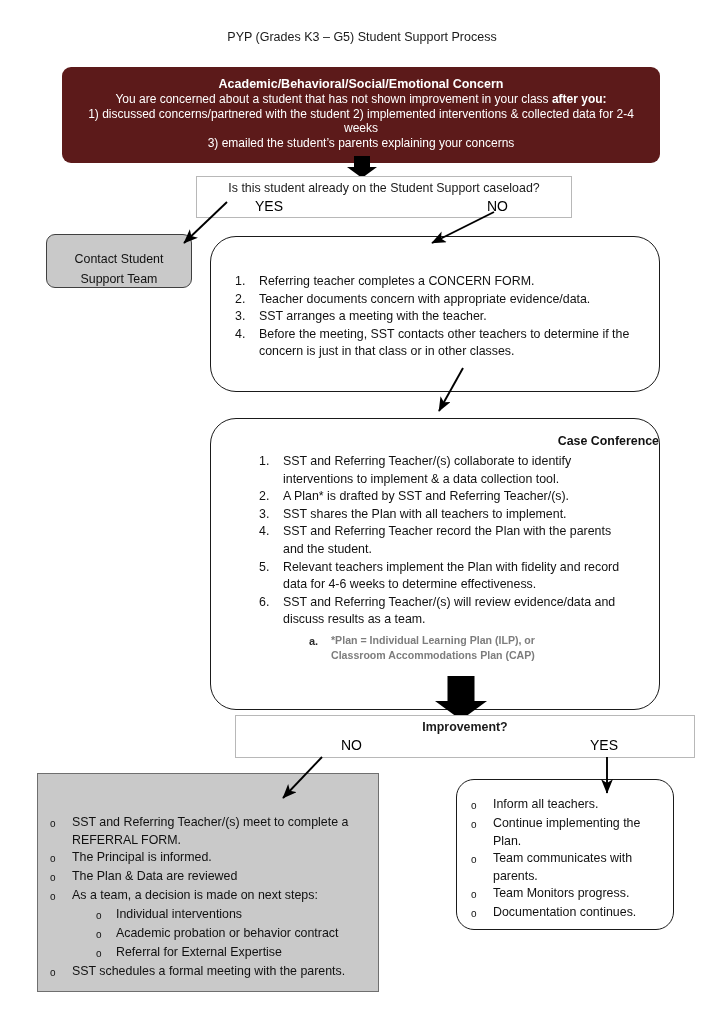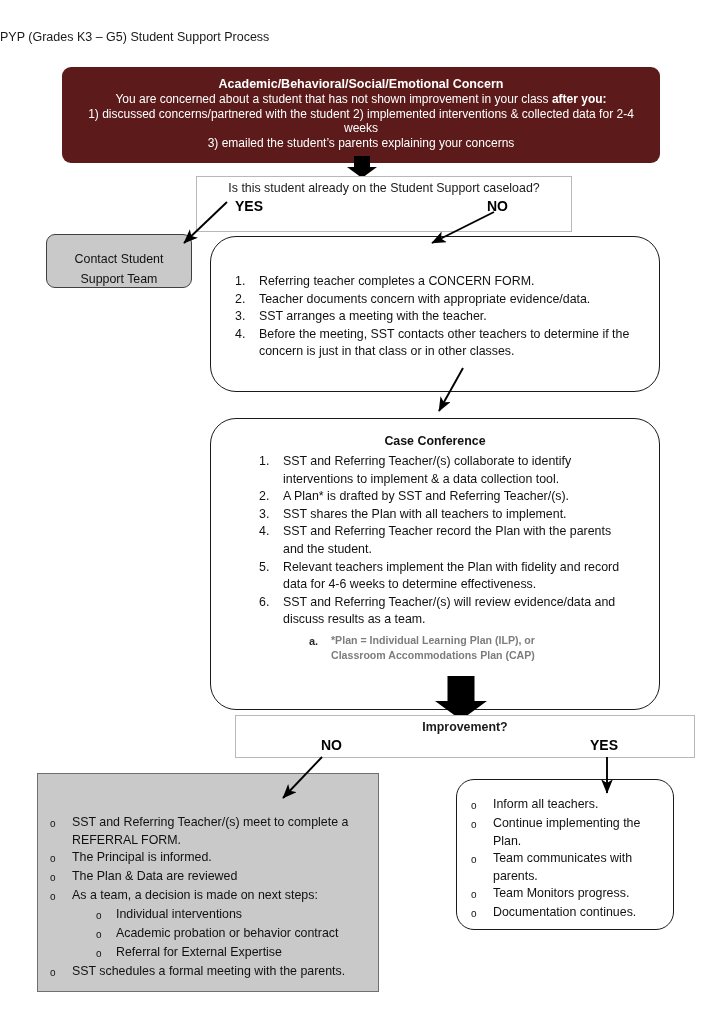--- a/index.html
+++ b/index.html
@@ -18,21 +18,21 @@
     overflow: hidden;
     background: #ffffff;
   }
 
   
   .page-title {
     position: absolute;
     left: 0;
     top: 30px;
     width: 724px;
-    text-align: left;
+    text-align: center;
     font-size: 12.5px;
     color: #1a1a1a;
   }
 
   
   .concern-box {
     position: absolute;
     left: 62px;
     top: 67px;
     width: 598px;
@@ -94,22 +94,23 @@
     position: absolute;
     width: 100%;
     text-align: center;
     font-size: 12.4px;
     color: #1a1a1a;
   }
   .decision-q.bold { font-weight: bold; }
   .branch-label {
     position: absolute;
     font-size: 14px;
-    font-weight: bold;
+    font-weight: normal;
     color: #000000;
+    margin-left: 20px;
   }
 
   
   .round-box {
     position: absolute;
     border: 1.6px solid #1a1a1a;
     border-radius: 26px;
     background: #ffffff;
     box-sizing: border-box;
   }
@@ -203,21 +204,21 @@
     <div class="concern-line">1) discussed concerns/partnered with the student    2) implemented interventions &amp; collected data for 2-4 weeks</div>
     <div class="concern-line">3) emailed the student’s parents explaining your concerns</div>
     <div class="concern-note">(if you need help with intervention ideas, please examine the Intervention Manual in SST outer office)</div>
   </div>
 
   <div class="block-arrow" style="left:346px; top:156px; width:32px; height:22px;">
     <div class="shaft" style="width:16px; height:12px;"></div>
     <div class="head" style="top:11px; border-left-width:15px; border-right-width:15px; border-top-width:11px;"></div>
   </div>
 
-  <div class="decision-bar" style="left:196px; top:176px; width:376px; height:56px;">
+  <div class="decision-bar" style="left:196px; top:176px; width:376px; height:42px;">
     <div class="decision-q" style="top:4px;">Is this student already on the Student Support caseload?</div>
     <div class="branch-label" style="left:38px; top:21px;">YES</div>
     <div class="branch-label" style="right:63px; top:21px;">NO</div>
   </div>
 
   <div class="gray-round-box" style="left:46px; top:234px; width:146px; height:54px;">
     <div>Contact Student</div>
     <div>Support Team</div>
   </div>
 
@@ -236,21 +237,21 @@
         <span class="li-text">SST arranges a meeting with the teacher.</span>
       </li>
       <li class="li-row">
         <span class="li-marker">4.</span>
         <span class="li-text">Before the meeting, SST contacts other teachers to determine if the concern is just in that class or in other classes.</span>
       </li>
     </ol>
   </div>
 
   <div class="round-box" style="left:210px; top:418px; width:450px; height:292px;">
-    <div class="box-heading" style="margin-top:14px;">Case Conference</div>
+    <div class="box-heading" style="margin-top:14px;text-align:right;">Case Conference</div>
     <ol class="numlist" style="margin:3px 28px 0 48px;">
       <li class="li-row">
         <span class="li-marker">1.</span>
         <span class="li-text">SST and Referring Teacher/(s) collaborate to identify interventions to implement &amp; a data collection tool.</span>
       </li>
       <li class="li-row">
         <span class="li-marker">2.</span>
         <span class="li-text">A Plan* is drafted by SST and Referring Teacher/(s).</span>
       </li>
       <li class="li-row">

